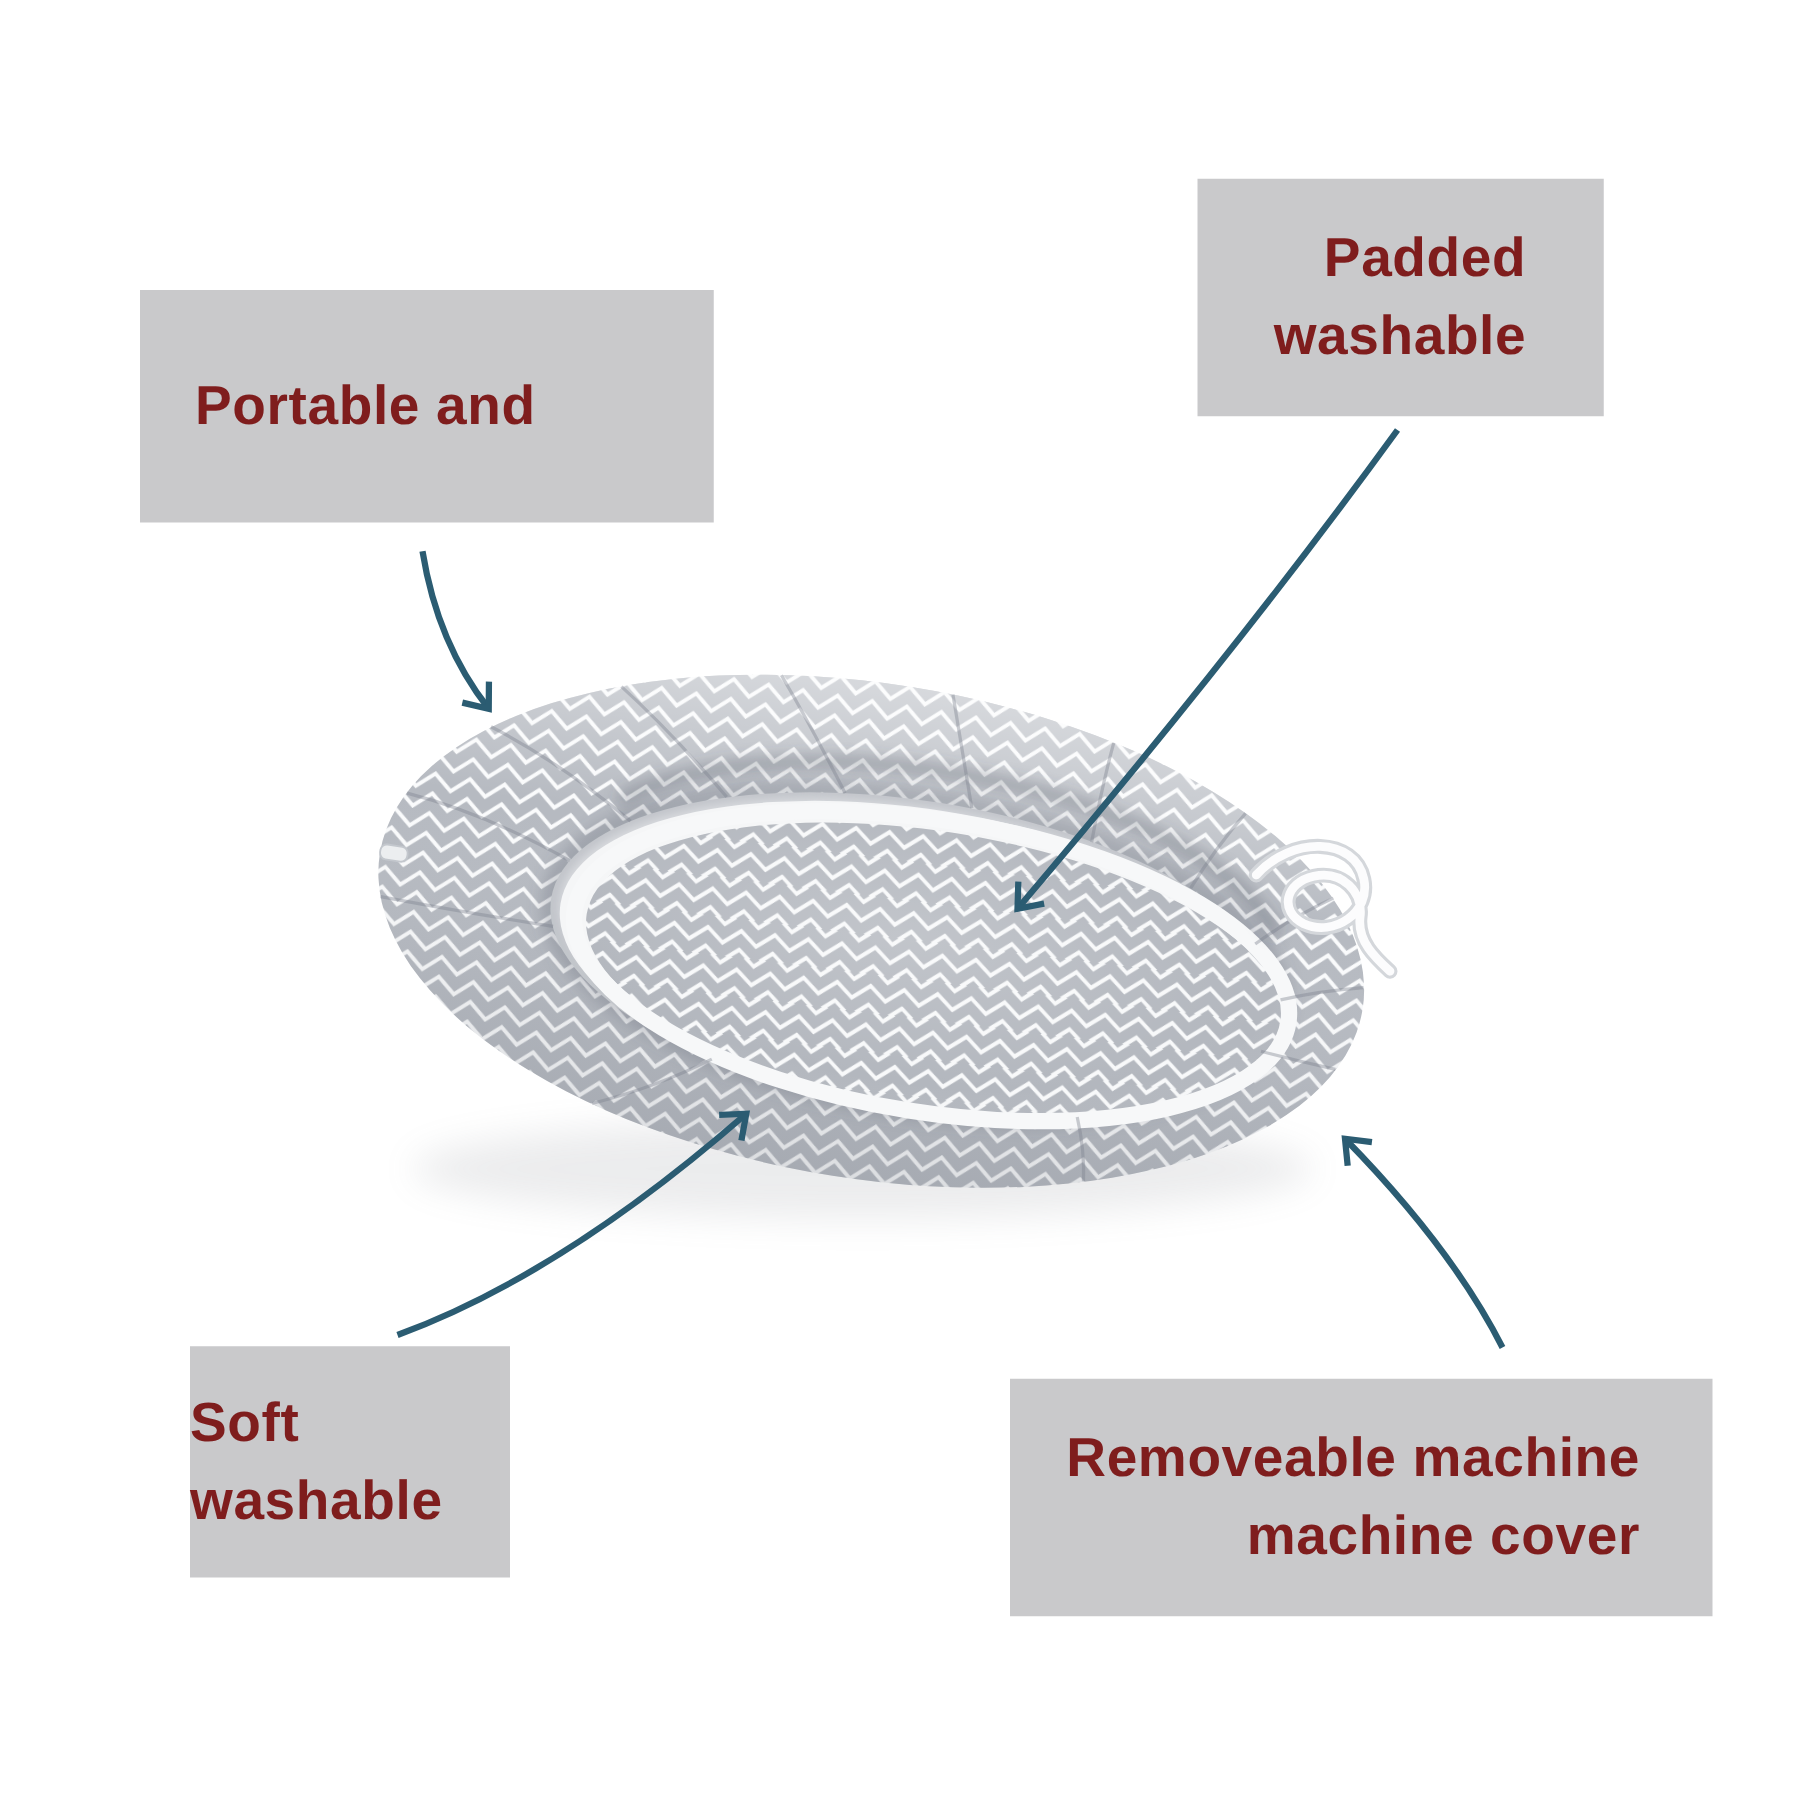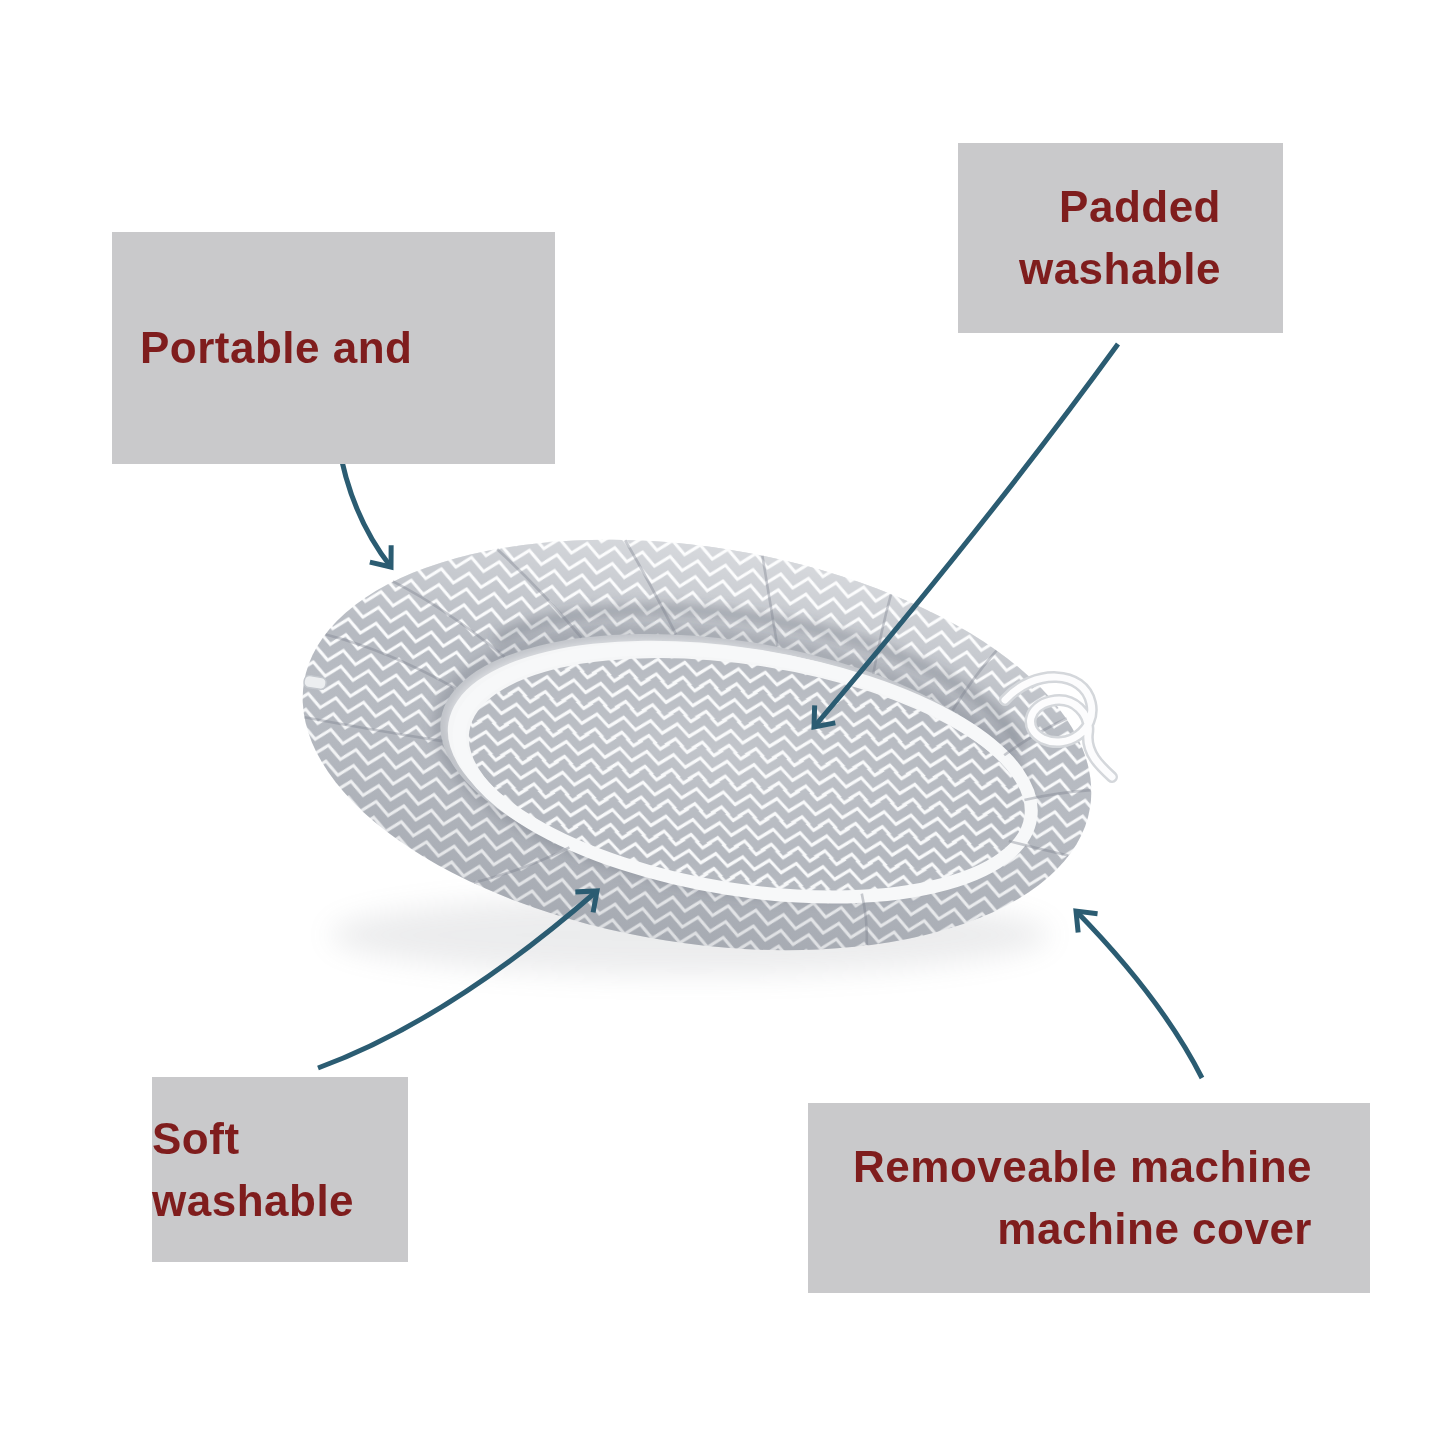--- a/index.html
+++ b/index.html
@@ -17,21 +17,21 @@
     color:#7f1d1d;
     display:flex;
     flex-direction:column;
     justify-content:center;
     font-weight:bold;
     font-size:44px;
     line-height:62px;
     letter-spacing:0.5px;
   }
   .label-box span{display:block;white-space:nowrap;}
-  .box-tl{left:112px;top:232px;width:415px;height:232px;padding-left:28px;text-align:left;}
+  .box-tl{left:112px;top:232px;width:415px;height:186px;padding-left:44px;text-align:left;}
   .box-tr{left:958px;top:143px;width:263px;height:190px;padding-right:62px;text-align:right;align-items:flex-end;}
   .box-bl{left:152px;top:1077px;width:256px;height:185px;text-align:left;}
   .box-br{left:808px;top:1103px;width:504px;height:190px;padding-right:58px;text-align:right;align-items:flex-end;justify-content:center;}
 </style>
 </head>
 <body>
 
 <div class="stage">
 
   <svg class="art" width="1445" height="1445" viewBox="0 0 1445 1445">

